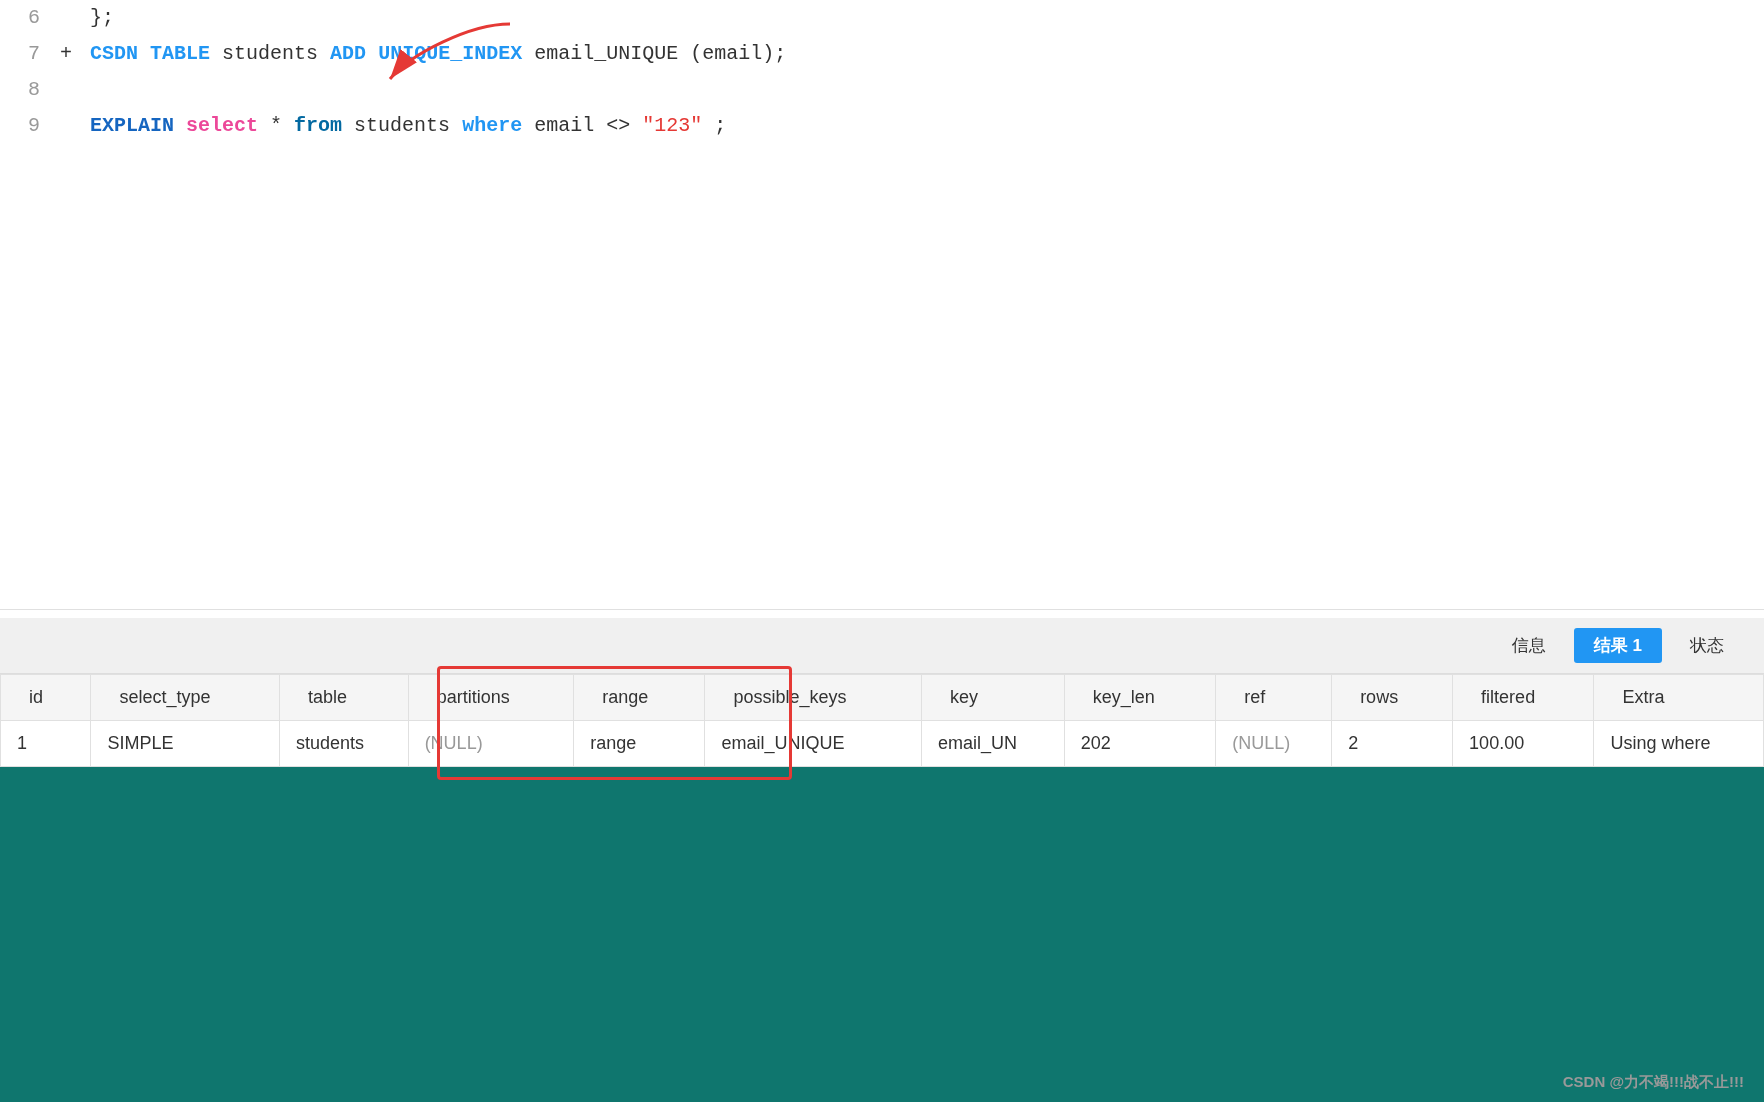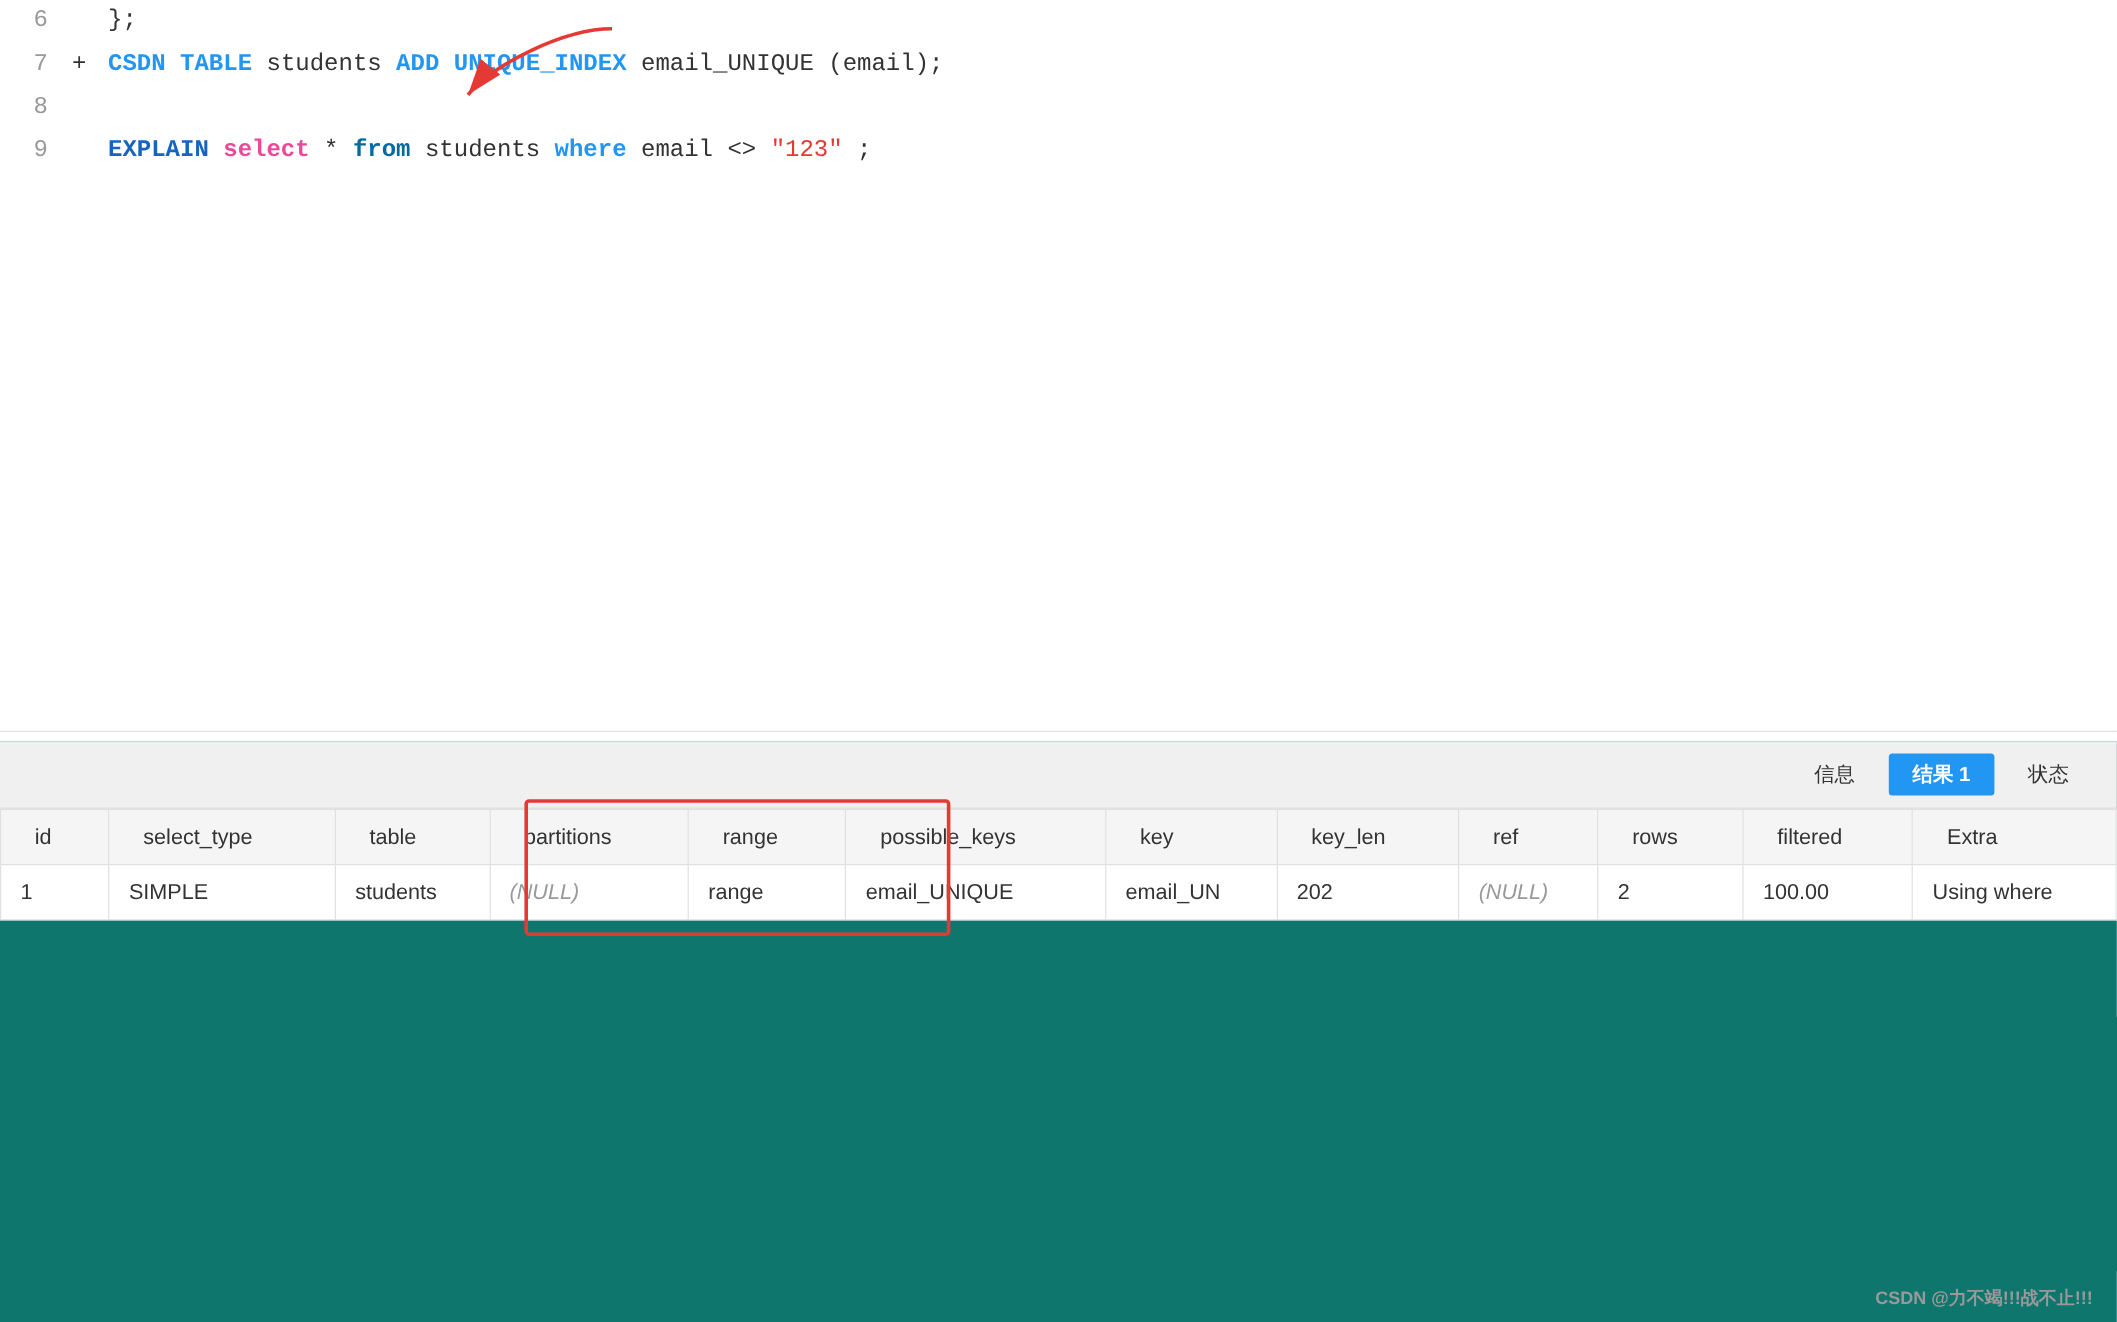--- a/index.html
+++ b/index.html
@@ -137,21 +137,20 @@
       border: 1px solid #e0e0e0;
       padding: 12px 16px;
       text-align: left;
       color: #333;
       white-space: nowrap;
       background: #ffffff;
     }
 
     .results-table td.null-val {
       color: #999;
-      font-style: italic;
     }
 
     
     .highlight-box {
       position: absolute;
       border: 3px solid #e53935;
       border-radius: 4px;
       pointer-events: none;
       top: 666px;
       left: 437px;

